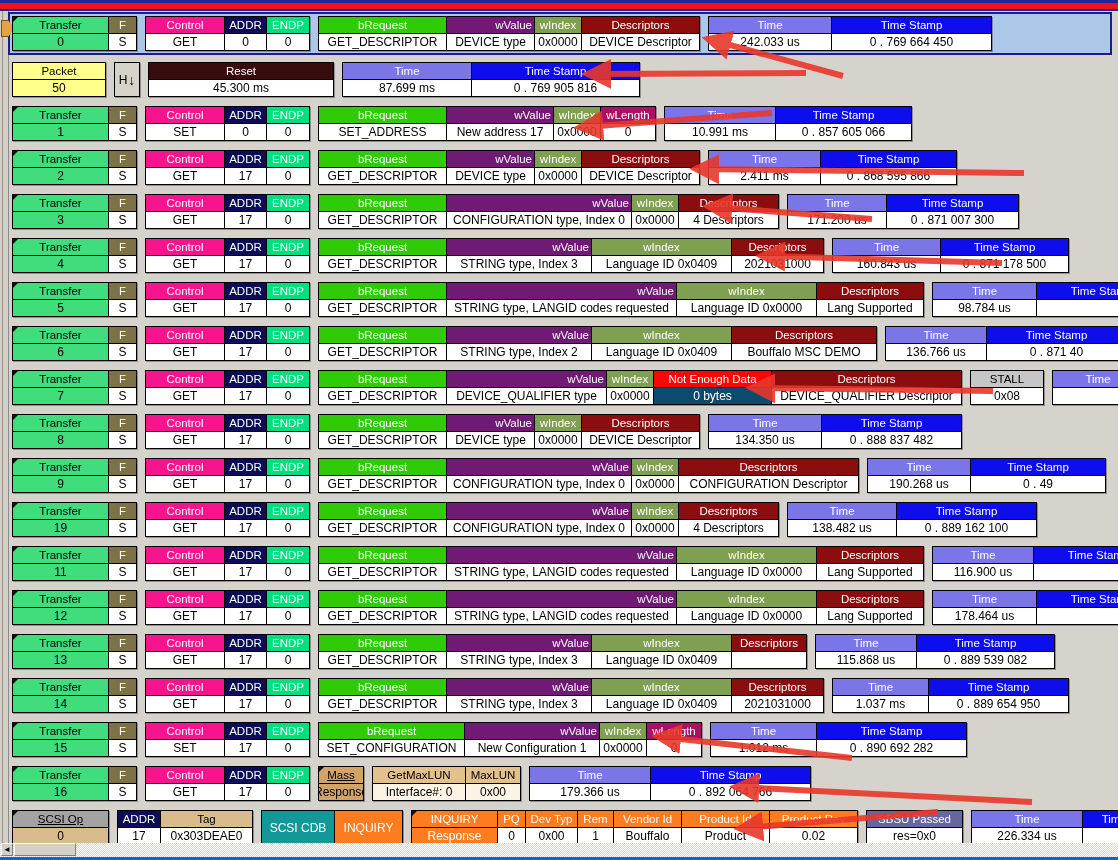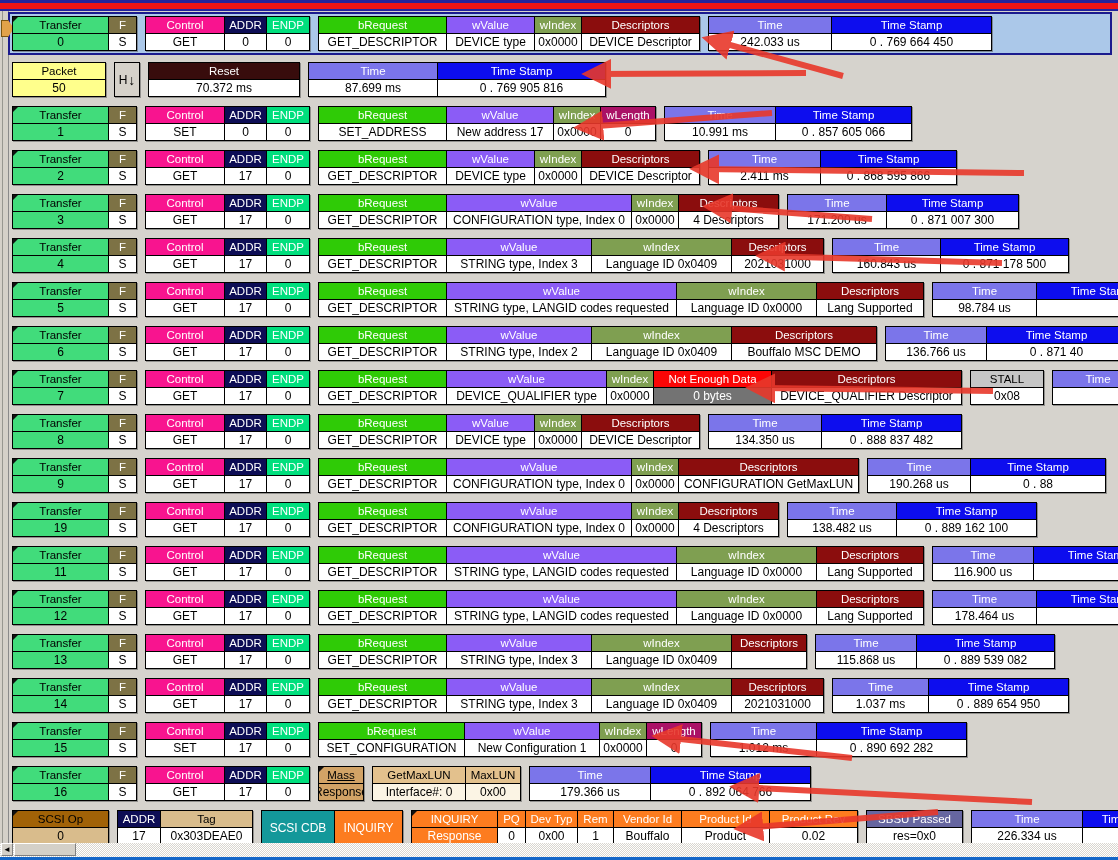--- a/index.html
+++ b/index.html
@@ -33,34 +33,34 @@
   .tri{position:absolute;left:0;top:0;width:0;height:0;border-top:5px solid #111;
        border-right:5px solid transparent;}
   .dicon{font-weight:bold;font-size:14px;}
   
   .transfer{background:#41dc7b;color:#000;} .transferv{background:#41dc7b;}
   .f{background:#7d7245;color:#fff;}
   .control{background:#f8148f;color:#fff;}
   .addr{background:#0d0d55;color:#fff;}
   .endp{background:#00df7d;color:#fff;}
   .breq{background:#2fcb06;color:#fff;}
-  .wval{background:#8b5cf6;color:#fff;}
+  .wval{background:#701a75;color:#fff;text-align:right;}
   .widx{background:#7f9f51;color:#fff;}
   .desc{background:#8b0d0d;color:#fff;}
   .wlen{background:#aa1166;color:#fff;}
   .time{background:#7b75ea;color:#fff;}
   .tstamp{background:#0d0dee;color:#fff;}
   .reset{background:#380c0c;color:#fff;}
   .packet{background:#ffff8c;color:#000;} .packetv{background:#ffff8c;}
   .hcell{background:#d6d2ca;}
-  .ned{background:#fb0606;color:#fff;} .nedv{background:#737373;color:#fff;}
+  .ned{background:#fb0606;color:#fff;} .nedv{background:#0c4a6e;color:#fff;}
   .stall{background:#c6c6c6;color:#000;}
   .mass{background:#d2a366;color:#000;text-decoration:underline;} .massv{background:#d2a366;}
   .lun{background:#e3c18d;color:#000;} .lunv{background:#fbf4e4;}
-  .scsiop{background:#a16207;color:#000;} .scsiopv{background:#d9bc8c;}
+  .scsiop{background:#a3a3a3;color:#000;text-decoration:underline;} .scsiopv{background:#d9bc8c;}
   .tan{background:#d9bc8c;color:#000;}
   .teal{background:#13989a;color:#fff;}
   .orange{background:#fd7c1f;color:#fff;}
   .orangeh{background:#fd7c1f;color:#fff;} .orangev{background:#fd7c1f;color:#fff;}
   .sbsu{background:#6666a0;color:#fff;}
   
   #overlay{position:absolute;left:0;top:0;z-index:40;pointer-events:none;}
   
   #hscroll{position:absolute;left:0;top:843px;width:1118px;height:14px;z-index:20;
            background:repeating-conic-gradient(#ffffff 0 25%, #d9d6cf 0 50%) 0 0/2px 2px;}
@@ -148,23 +148,23 @@
             <div class="cv packetv">50</div>
           </div>
         </div>
         <div class="grp">
           <div class="cell single hcell" style="width: 24px;">
             <span>H</span>
             <span class="dicon">↓</span>
           </div>
         </div>
         <div class="grp">
-          <div class="cell" style="width: 150px;">
+          <div class="cell" style="width: 184px;">
             <div class="ch reset">Reset</div>
-            <div class="cv ">70.372 ms</div>
+            <div class="cv ">45.300 ms</div>
           </div>
         </div>
         <div class="grp">
           <div class="cell" style="width: 128px;">
             <div class="ch time">Time</div>
             <div class="cv ">87.699 ms</div>
           </div>
           <div class="cell" style="width: 168px;">
             <div class="ch tstamp">Time Stamp</div>
             <div class="cv ">0 . 769 905 816</div>
@@ -642,31 +642,31 @@
           <div class="cell" style="width: 185px;">
             <div class="ch wval">wValue</div>
             <div class="cv ">CONFIGURATION type, Index 0</div>
           </div>
           <div class="cell" style="width: 47px;">
             <div class="ch widx">wIndex</div>
             <div class="cv ">0x0000</div>
           </div>
           <div class="cell" style="width: 180px;">
             <div class="ch desc">Descriptors</div>
-            <div class="cv ">CONFIGURATION GetMaxLUN</div>
+            <div class="cv ">CONFIGURATION Descriptor</div>
           </div>
         </div>
         <div class="grp">
           <div class="cell" style="width: 102px;">
             <div class="ch time">Time</div>
             <div class="cv ">190.268 us</div>
           </div>
           <div class="cell" style="width: 135px;">
             <div class="ch tstamp">Time Stamp</div>
-            <div class="cv ">0 . 88</div>
+            <div class="cv ">0 . 49</div>
           </div>
         </div>
       </div>
       <div class="trow" style="top: 502px;">
         <div class="grp">
           <div class="cell" style="width: 95px;">
             <div class="ch transfer">Transfer<span class="tri"></span></div>
             <div class="cv transferv">19</div>
           </div>
           <div class="cell" style="width: 28px;">

